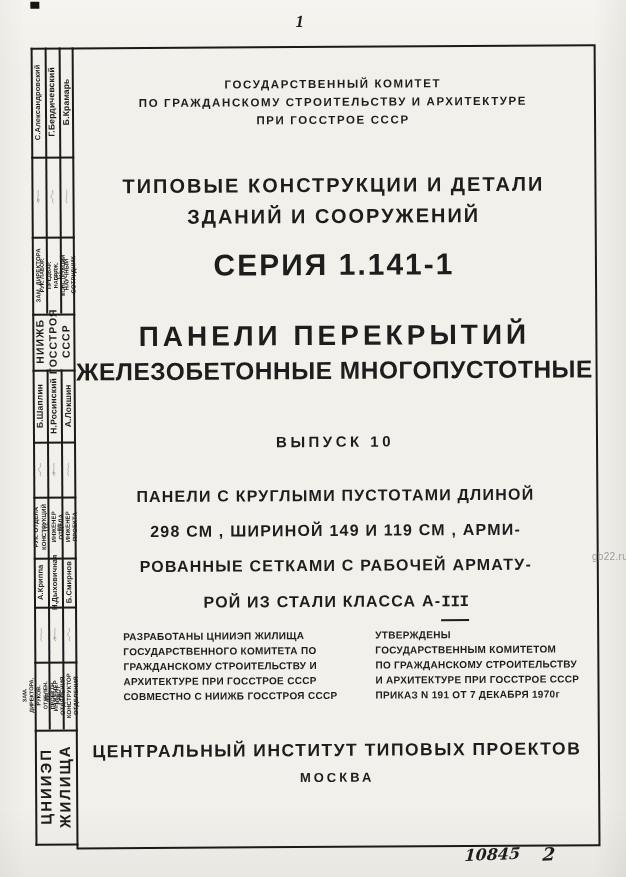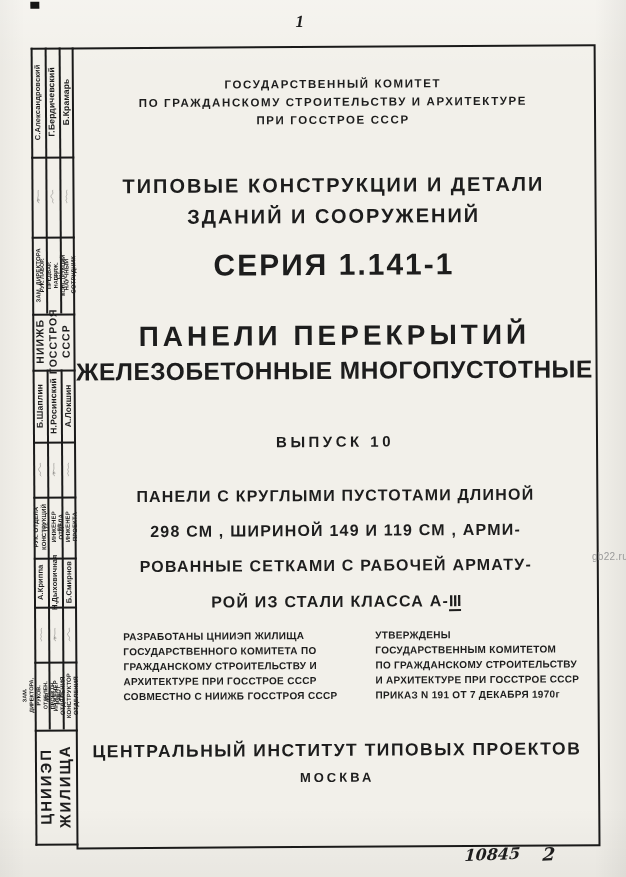--- a/index.html
+++ b/index.html
@@ -35,21 +35,21 @@
 
   
   .pageno{font-family:"Liberation Serif", serif;font-style:italic;font-weight:bold;font-size:17px;}
   .orghdr{font-size:11.5px;font-weight:bold;letter-spacing:1.6px;line-height:1.55;}
   .doctype{font-size:20px;font-weight:bold;letter-spacing:2px;line-height:1.55;}
   .series{font-size:30px;font-weight:bold;letter-spacing:2px;}
   .subj1{font-size:28px;font-weight:bold;letter-spacing:4px;}
   .subj2{font-size:24.5px;font-weight:bold;letter-spacing:0.5px;}
   .issue{font-size:15px;font-weight:bold;letter-spacing:3.5px;}
   .descr{font-size:16px;font-weight:bold;letter-spacing:1.2px;line-height:2.2;}
-  .roman{border-bottom:2px solid #1d1d1d;padding-bottom:0px;letter-spacing:-0.5px;}
+  .roman{border-bottom:2px solid #1d1d1d;padding-bottom:8px;letter-spacing:-0.5px;font-family:Liberation Mono, monospace;}
   .smallcol{font-size:10px;font-weight:bold;letter-spacing:0.3px;line-height:1.5;}
   .pub{font-size:17.5px;font-weight:bold;letter-spacing:1.5px;}
   .city{font-size:13px;font-weight:bold;letter-spacing:3px;}
   .handw{font-family:"DejaVu Serif", serif;font-style:italic;font-weight:bold;font-size:16px;transform:rotate(-2deg) skewX(-6deg);}
   .wm{font-size:10px;color:#9a9a9a;letter-spacing:0.3px;}
   .artifact{position:absolute;background:#141414;}
 </style>
 </head>
 <body>
 

